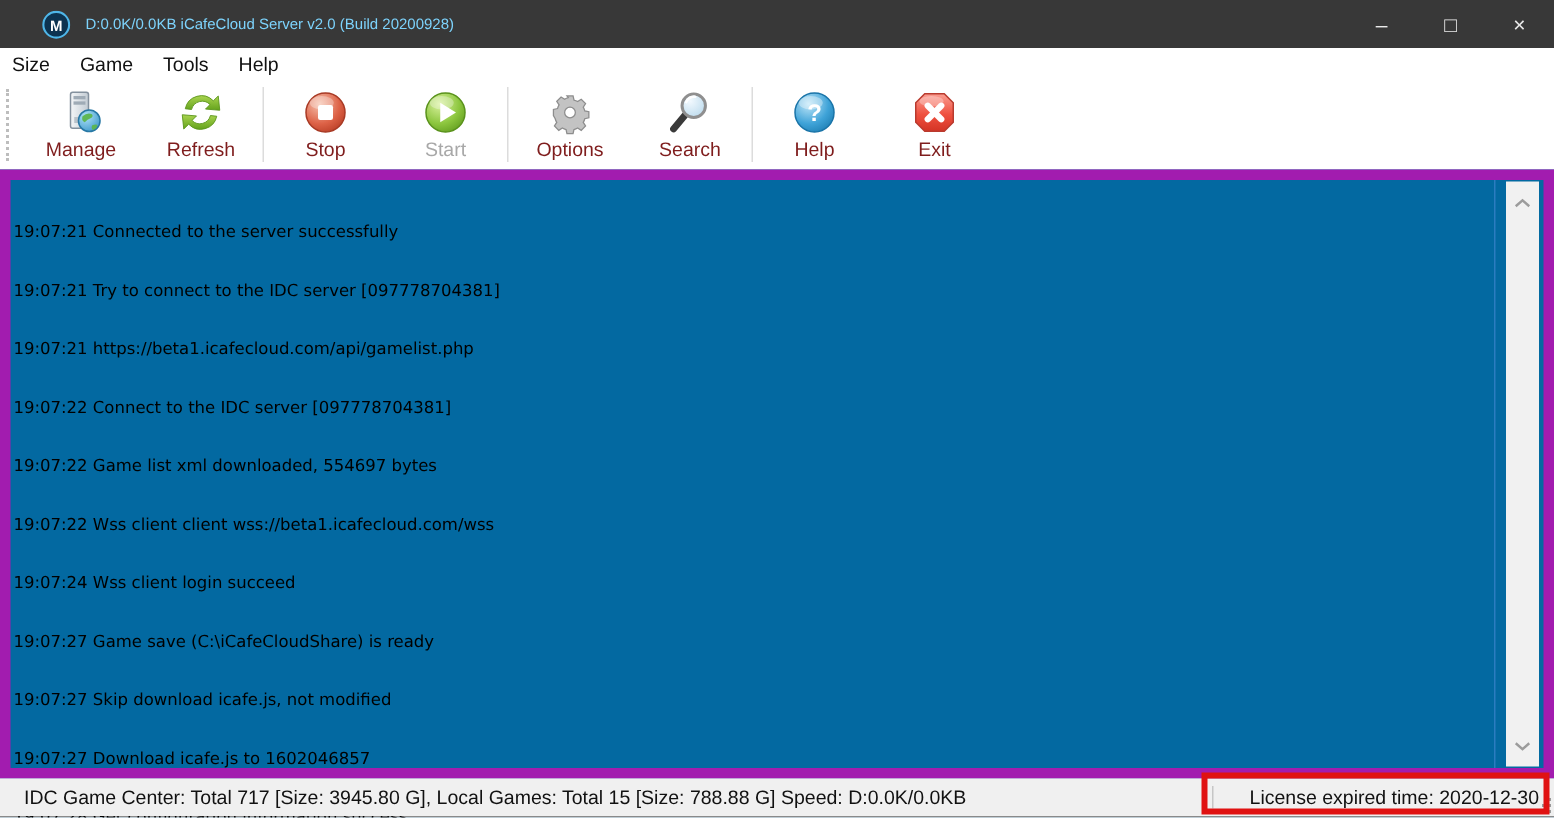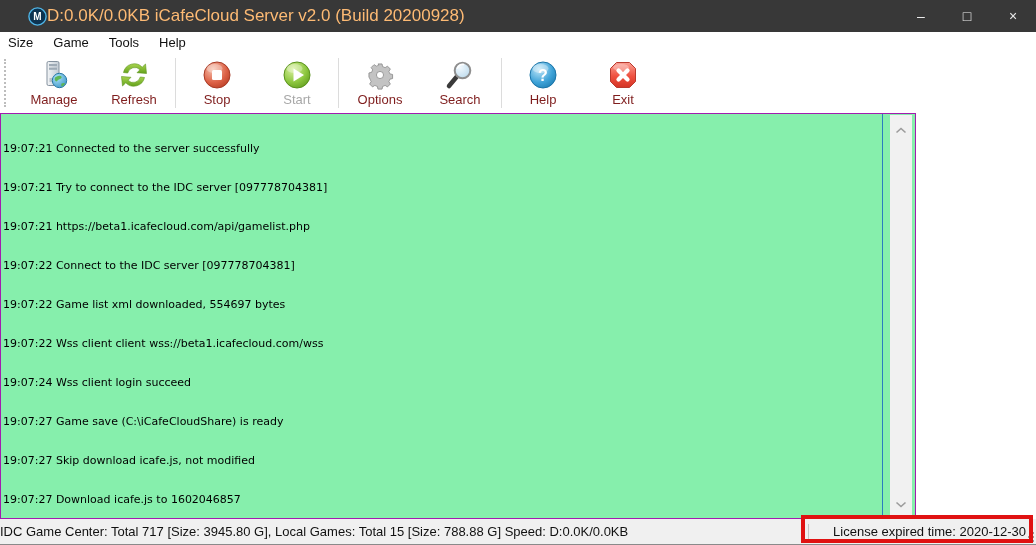--- a/index.html
+++ b/index.html
@@ -2,47 +2,47 @@
 <html><head>
 <meta charset="utf-8">
 <style>
   * { margin:0; padding:0; box-sizing:border-box; }
   html,body { width:1036px; height:545px; background:#fff; font-family:"Liberation Sans", sans-serif; overflow:hidden; }
   .window { position:relative; width:1036px; height:545px; background:#fff; border-bottom:1px solid #8a8a8a; }
 
   
   .titlebar { position:absolute; left:0; top:0; width:1036px; height:32px; background:#383838; display:flex; align-items:center; }
   .app-icon { margin-left:28px; width:19px; height:19px; display:inline-flex; }
-  .title-text { color:#fdba74; font-size:17px; margin-left:0; white-space:nowrap; }
+  .title-text { color:#7dd3fc; font-size:10px; margin-left:10px; white-space:nowrap; }
   .win-controls { position:absolute; right:0; top:0; height:32px; display:flex; }
   .win-btn { width:46px; height:32px; display:flex; align-items:center; justify-content:center; color:#eaeaea; font-size:14px; cursor:default; }
 
   
   .menubar { position:absolute; left:0; top:32px; width:1036px; height:21px; background:#ffffff; display:flex; align-items:center; font-size:13px; color:#111; }
   .menu-item { padding:0 10px; height:21px; display:flex; align-items:center; }
   .menu-item:first-child { padding-left:8px; }
 
   
   .toolbar { position:absolute; left:0; top:53px; width:1036px; height:60px; background:#ffffff; display:flex; align-items:center; }
   .gripper { width:4px; height:48px; border-left:2px dotted #bdbdbd; margin-left:4px; margin-right:6px; }
   .tb-btn { width:80px; height:56px; display:flex; flex-direction:column; align-items:center; justify-content:center; gap:2px; }
   .tb-icon { width:32px; height:32px; display:flex; align-items:center; justify-content:center; }
   .tb-label { font-size:13px; color:#7f1d1d; line-height:14px; }
   .tb-label.disabled { color:#a8a8a8; }
   .tb-sep { width:1px; height:50px; background:#dcdcdc; margin:0 1px; }
 
   
-  .logarea { position:absolute; left:0; top:113px; width:916px; height:406px; background:#86efac; border:1px solid #a21caf; }
+  .logarea { position:absolute; left:0; top:113px; width:1036px; height:406px; background:#0369a1; border:7px solid #a21caf; }
   .log-lines { position:absolute; left:2px; top:2px; right:40px; font-size:11px; line-height:13px; color:#000; font-family:"DejaVu Sans", sans-serif; white-space:pre; }
   .inner-right-border { position:absolute; top:0; bottom:0; right:32px; width:1px; background:#2b7cc0; }
   .scrollbar { position:absolute; top:1px; bottom:1px; right:3px; width:22px; background:#f1f1f1; display:flex; flex-direction:column; justify-content:space-between; align-items:center; padding:5px 0; }
 
   
   .statusbar { position:absolute; left:0; top:519px; width:1036px; height:25px; background:#f0f0f0; display:flex; align-items:center; font-size:13px; color:#111; }
-  .status-info { margin-left:0; white-space:nowrap; }
+  .status-info { margin-left:16px; white-space:nowrap; }
   .status-right { position:absolute; right:10px; top:0; height:25px; display:flex; align-items:center; gap:24px; }
   .status-divider { width:1px; height:15px; background:#c6c6c6; }
   .license-text { white-space:nowrap; }
   .resize-grip { position:absolute; right:1px; bottom:1px; width:12px; height:12px; }
 
   
   .license-highlight { position:absolute; left:801px; top:515px; width:232px; height:28px; border:4px solid #e01212; z-index:10; pointer-events:none; }
 </style>
 </head>
 <body>

